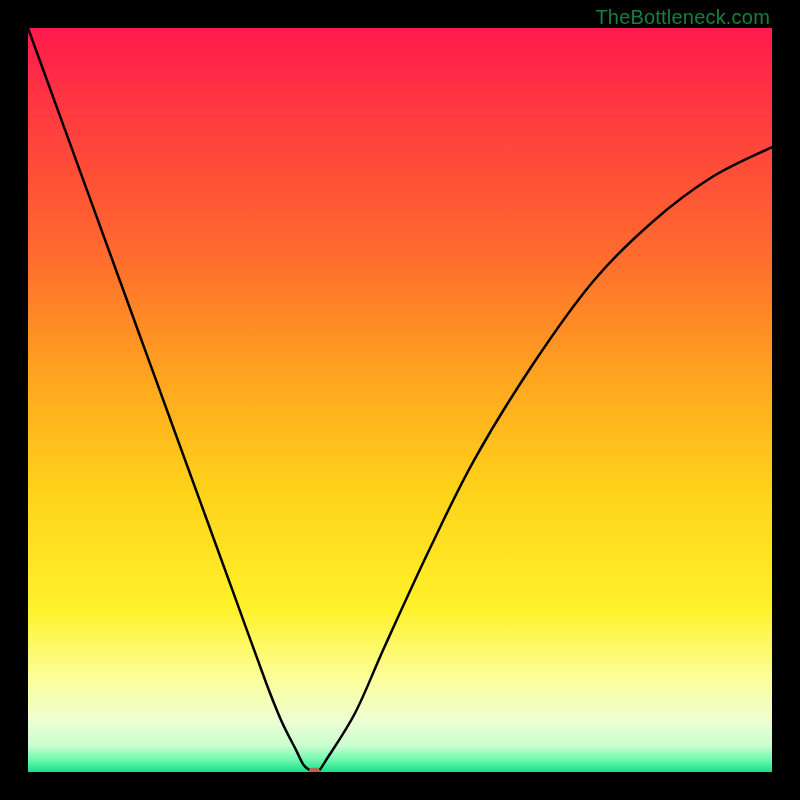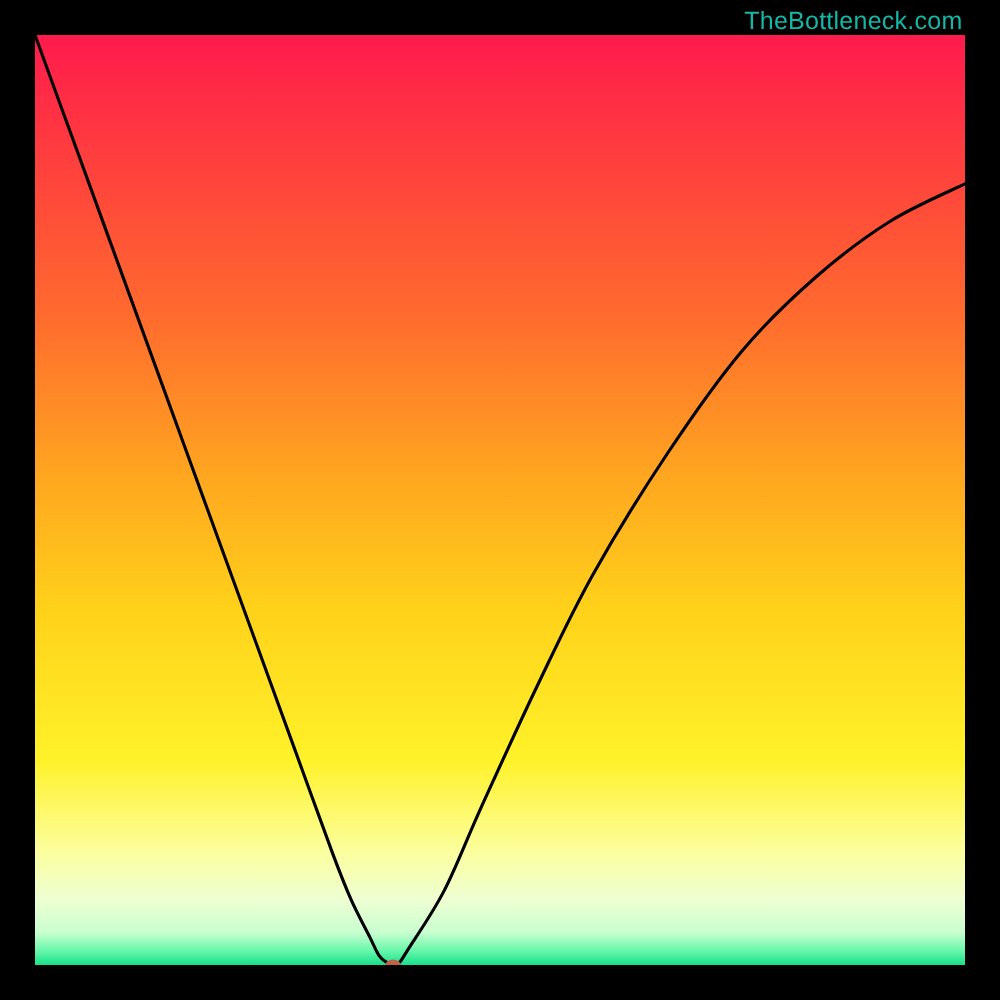--- a/index.html
+++ b/index.html
@@ -22,21 +22,21 @@
     left: 28px;
     top: 28px;
     width: 744px;
     height: 744px;
     overflow: visible;
   }
   .watermark {
     position: absolute;
     top: 6px;
     right: 30px;
-    color: #14b8a6;
+    color: #15803d;
     font-size: 20px;
     font-weight: 500;
     letter-spacing: 0.2px;
   }
   svg { display: block; }
 </style>
 </head>
 <body>
 
 <div class="frame">

